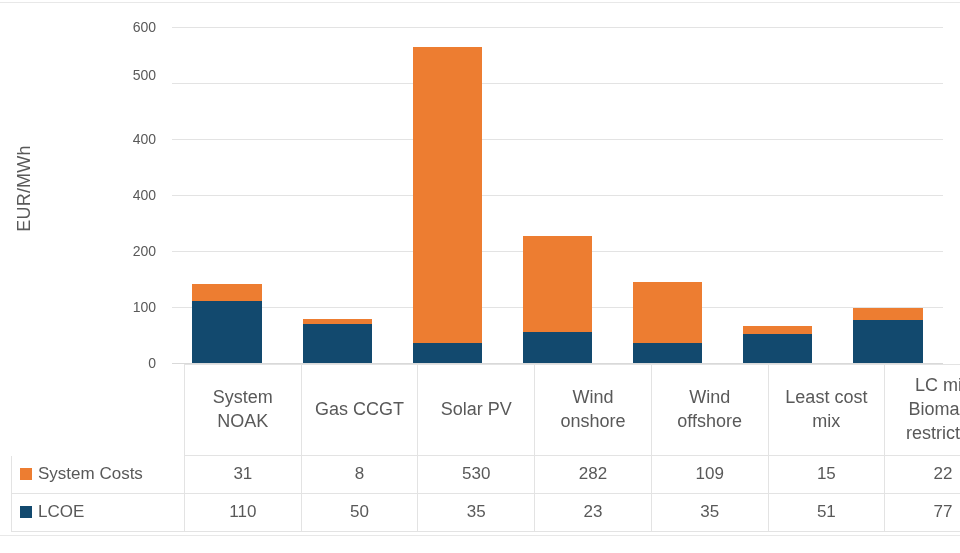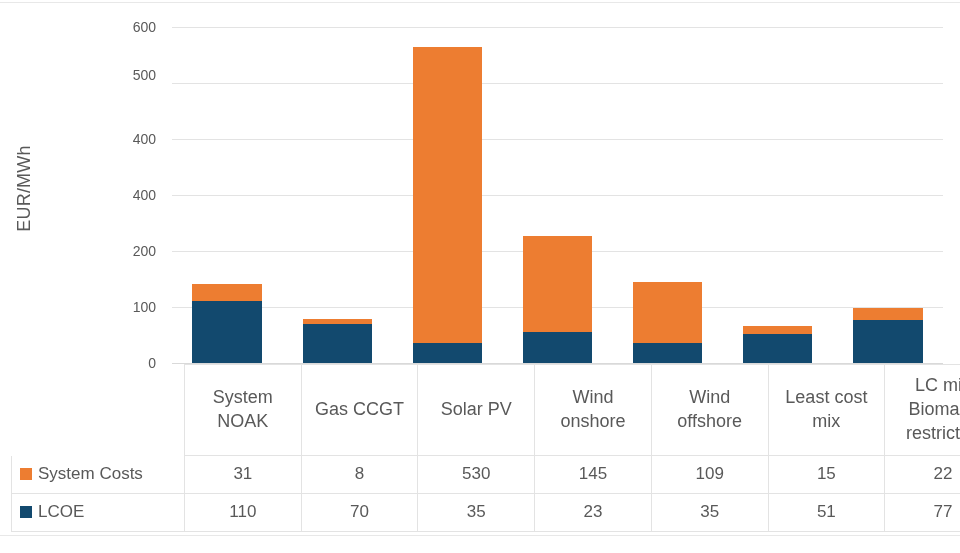--- a/index.html
+++ b/index.html
@@ -281,29 +281,29 @@
             <span class="cat-line">LC mix</span>
             <span class="cat-line">Biomass</span>
             <span class="cat-line">restricted</span>
           </td>
         </tr>
         <tr class="row-data">
           <td class="label-cell"><span class="swatch" style="background: rgb(237, 125, 49);"></span><span class="legend-text">System Costs</span></td>
           <td>31</td>
           <td>8</td>
           <td>530</td>
-          <td>145</td>
+          <td>282</td>
           <td>109</td>
           <td>15</td>
           <td>22</td>
         </tr>
         <tr class="row-data">
           <td class="label-cell"><span class="swatch" style="background: rgb(18, 73, 110);"></span><span class="legend-text">LCOE</span></td>
           <td>110</td>
-          <td>70</td>
+          <td>50</td>
           <td>35</td>
           <td>23</td>
           <td>35</td>
           <td>51</td>
           <td>77</td>
         </tr>
       </tbody>
   </table>
 
   <div class="bottom-rule"></div>

